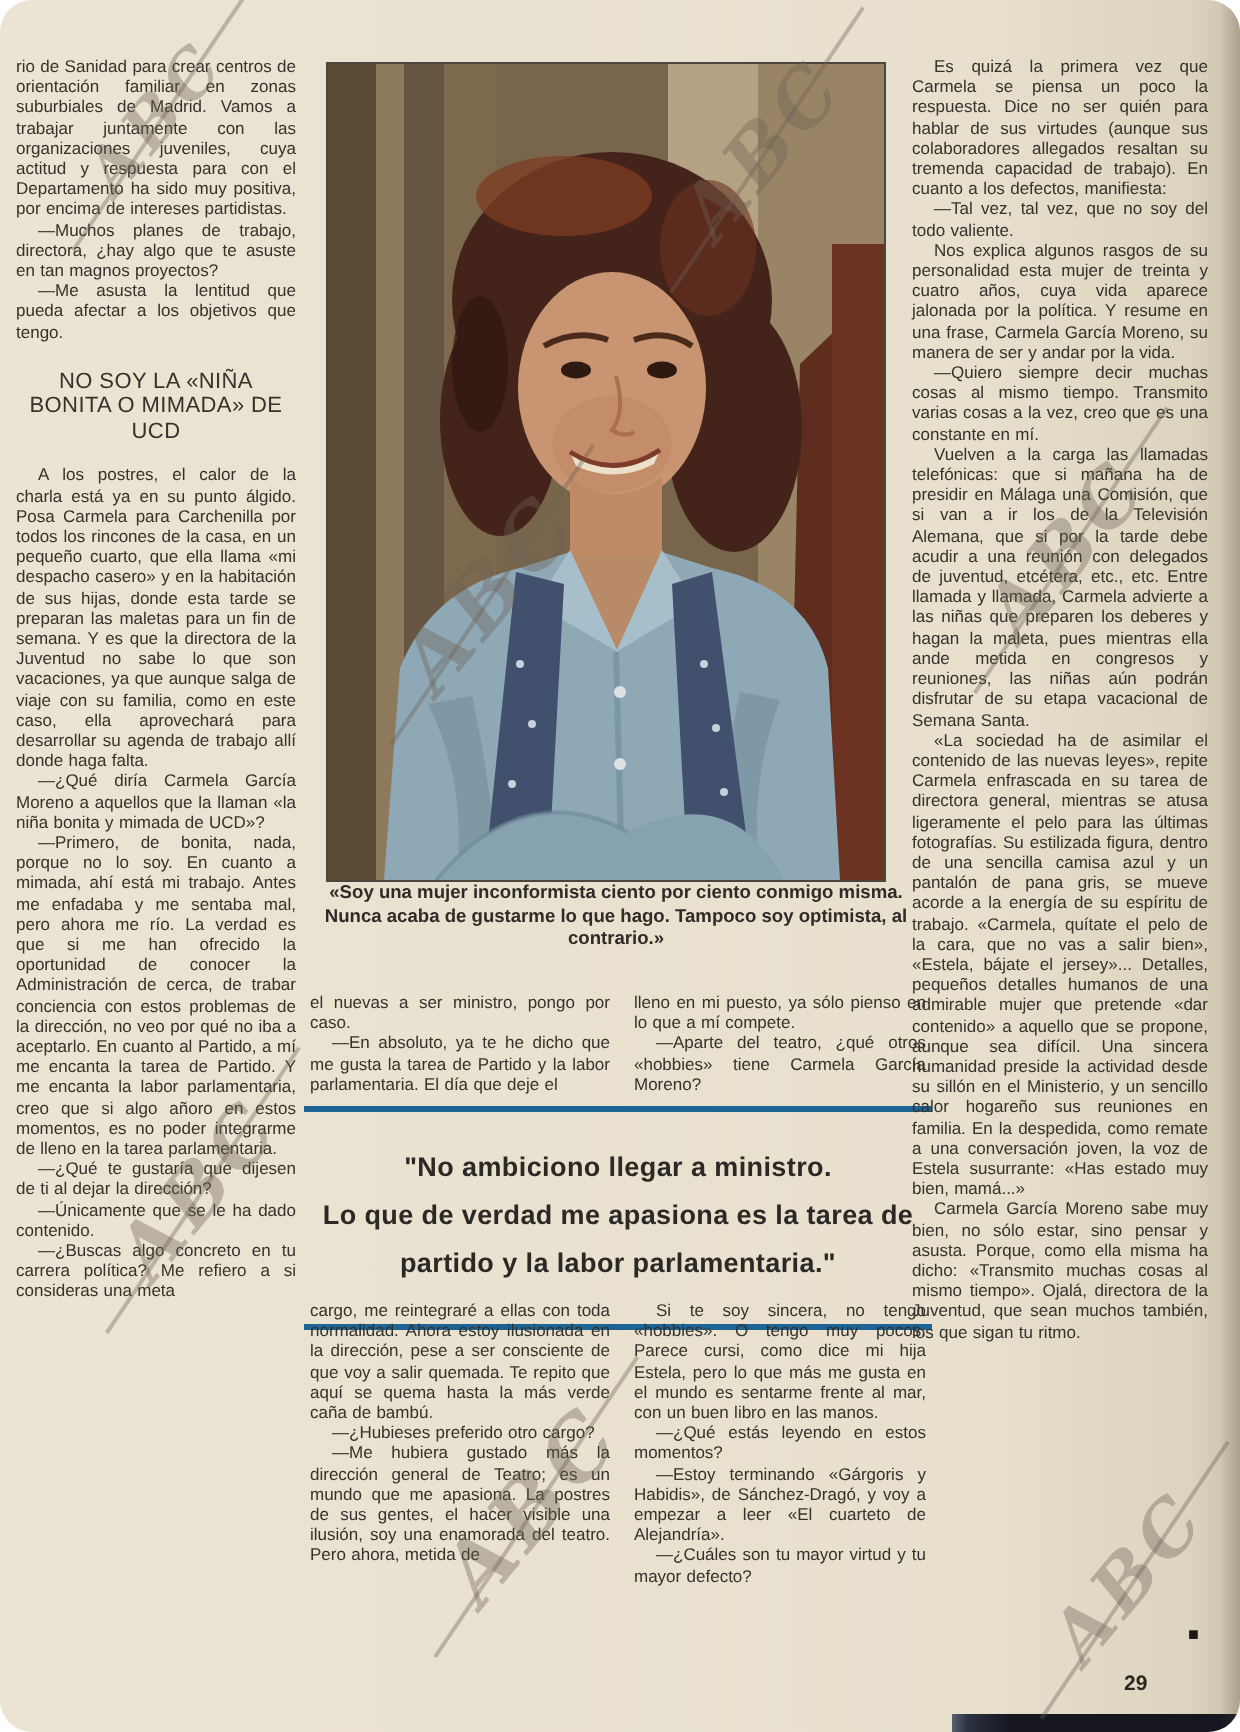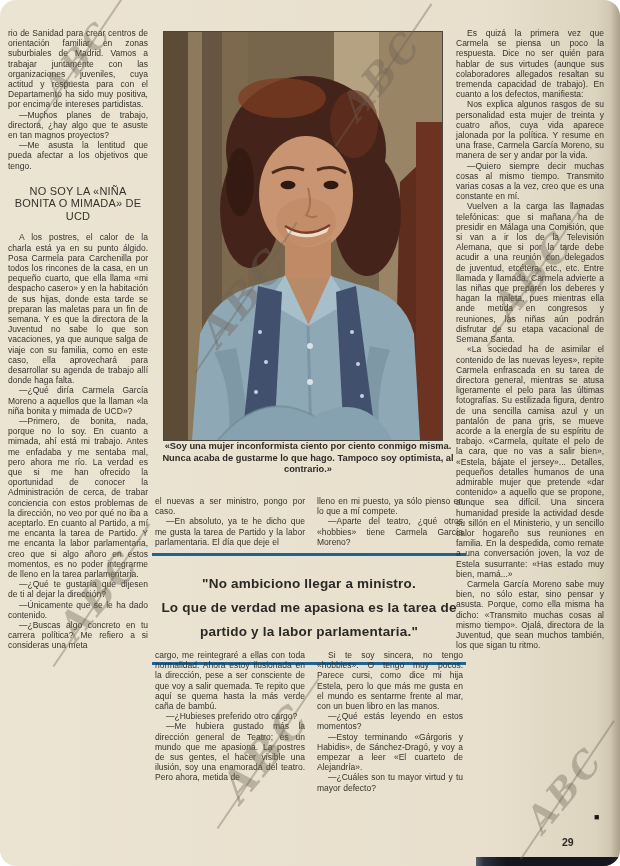--- a/index.html
+++ b/index.html
@@ -170,20 +170,21 @@
   </div>
   <div class="col" style="left:317px; top:650px; width:146px;">
     <p>Si te soy sincera, no tengo «hobbies». O tengo muy pocos. Parece cursi, como dice mi hija Estela, pero lo que más me gusta en el mundo es sentarme frente al mar, con un buen libro en las manos.</p>
     <p>—¿Qué estás leyendo en estos momentos?</p>
     <p>—Estoy terminando «Gárgoris y Habidis», de Sánchez-Dragó, y voy a empezar a leer «El cuarteto de Alejandría».</p>
     <p>—¿Cuáles son tu mayor virtud y tu mayor defecto?</p>
   </div>
 
   <div class="col" style="left:456px; top:28px; width:148px;">
     <p>Es quizá la primera vez que Carmela se piensa un poco la respuesta. Dice no ser quién para hablar de sus virtudes (aunque sus colaboradores allegados resaltan su tremenda capacidad de trabajo). En cuanto a los defectos, manifiesta:</p>
+    <p>—Tal vez, tal vez, que no soy del todo valiente.</p>
     <p>Nos explica algunos rasgos de su personalidad esta mujer de treinta y cuatro años, cuya vida aparece jalonada por la política. Y resume en una frase, Carmela García Moreno, su manera de ser y andar por la vida.</p>
     <p>—Quiero siempre decir muchas cosas al mismo tiempo. Transmito varias cosas a la vez, creo que es una constante en mí.</p>
     <p>Vuelven a la carga las llamadas telefónicas: que si mañana ha de presidir en Málaga una Comisión, que si van a ir los de la Televisión Alemana, que si por la tarde debe acudir a una reunión con delegados de juventud, etcétera, etc., etc. Entre llamada y llamada, Carmela advierte a las niñas que preparen los deberes y hagan la maleta, pues mientras ella ande metida en congresos y reuniones, las niñas aún podrán disfrutar de su etapa vacacional de Semana Santa.</p>
     <p>«La sociedad ha de asimilar el contenido de las nuevas leyes», repite Carmela enfrascada en su tarea de directora general, mientras se atusa ligeramente el pelo para las últimas fotografías. Su estilizada figura, dentro de una sencilla camisa azul y un pantalón de pana gris, se mueve acorde a la energía de su espíritu de trabajo. «Carmela, quítate el pelo de la cara, que no vas a salir bien», «Estela, bájate el jersey»... Detalles, pequeños detalles humanos de una admirable mujer que pretende «dar contenido» a aquello que se propone, aunque sea difícil. Una sincera humanidad preside la actividad desde su sillón en el Ministerio, y un sencillo calor hogareño sus reuniones en familia. En la despedida, como remate a una conversación joven, la voz de Estela susurrante: «Has estado muy bien, mamá...»</p>
     <p>Carmela García Moreno sabe muy bien, no sólo estar, sino pensar y asusta. Porque, como ella misma ha dicho: «Transmito muchas cosas al mismo tiempo». Ojalá, directora de la Juventud, que sean muchos también, los que sigan tu ritmo.</p>
   </div>
 
   <span class="endmark">■</span>
   <div class="page-number">29</div>
   <div class="bottom-bar"></div>

